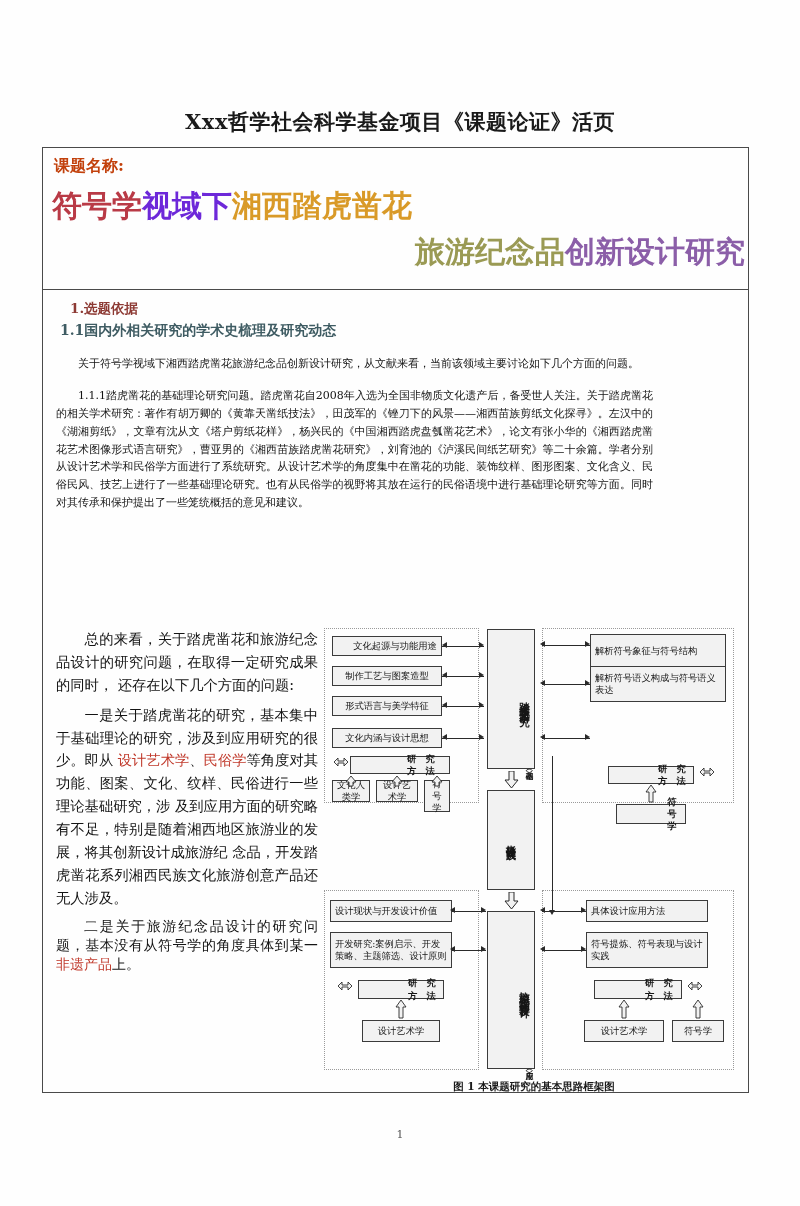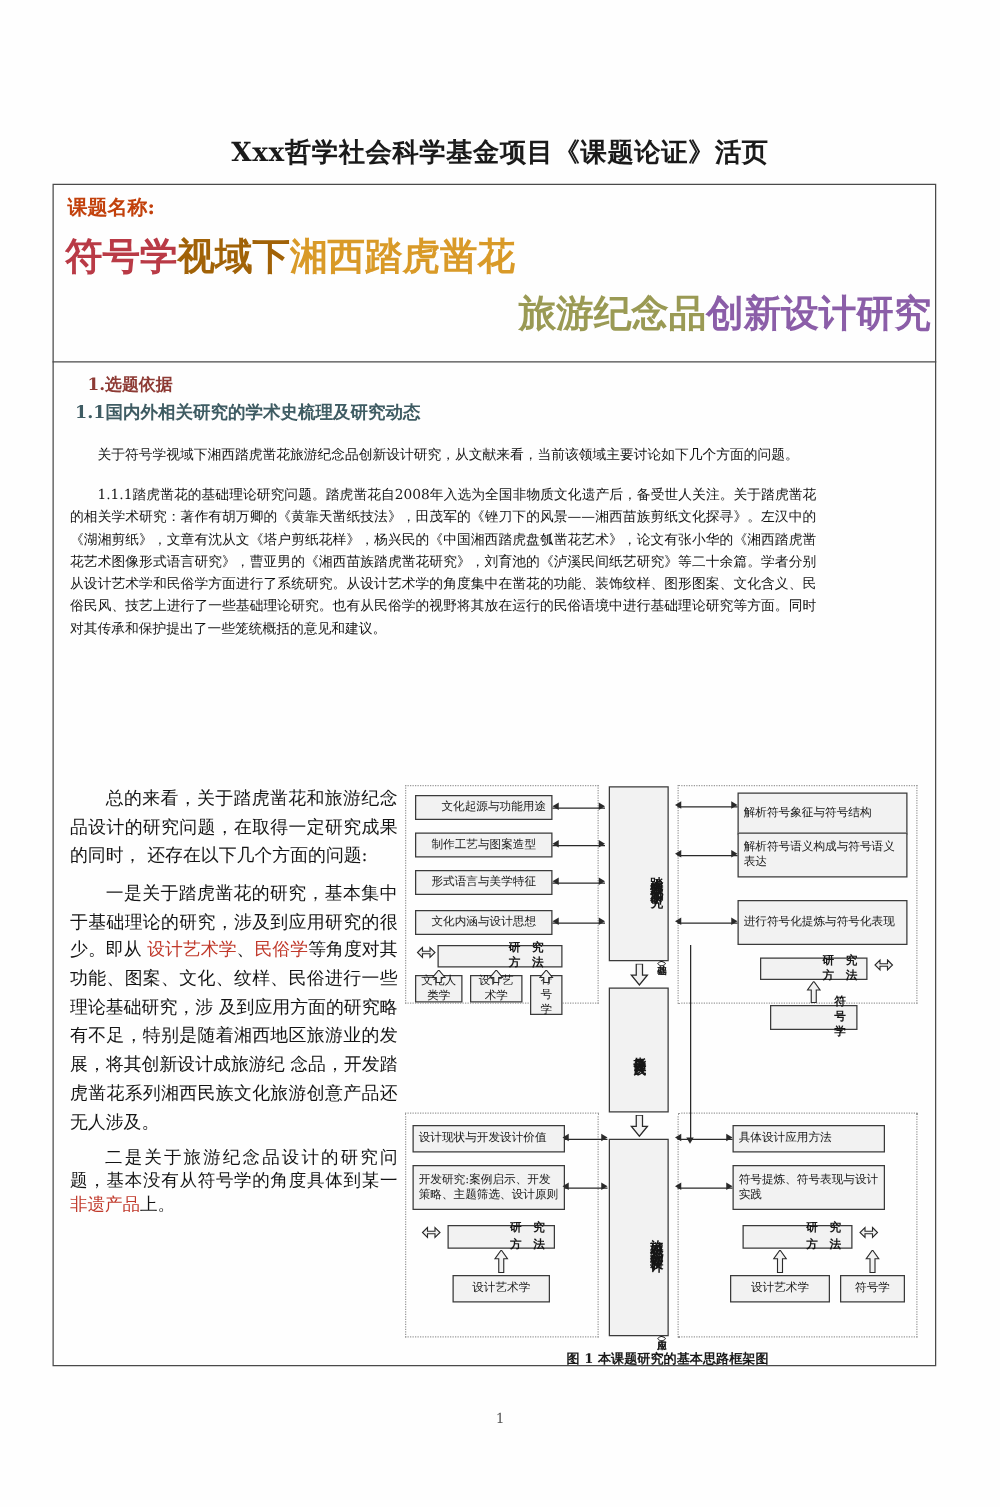--- a/index.html
+++ b/index.html
@@ -60,21 +60,21 @@
   }
   .title-line2 {
     position: absolute;
     right: 4px; top: 88px;
     font-size: 30px;
     font-weight: bold;
     white-space: nowrap;
     line-height: 1.15;
   }
   .t-red    { color: #b93a46; }
-  .t-slate  { color: #a16207; text-align: center; }
+  .t-slate  { color: #6d28d9; text-align: center; }
   .t-orange { color: #d99a28; }
   .t-olive  { color: #9a9a54; }
   .t-purple { color: #8b5ea8; }
 
   
   .body-region {
     position: absolute;
     left: 42px; top: 290px;
     width: 625px; height: 803px;
     padding: 8px 14px 0 14px;
@@ -325,21 +325,20 @@
           </svg>
       </div>
       <div style="position:absolute;left:107px;top:144px;">
         <svg width="12" height="11" viewBox="0 0 12 11">
             <path d="M6 0 L11 6 L8 6 L8 10 L4 10 L4 6 L1 6 Z" fill="#f2f2f2" stroke="#2a2a2a" stroke-width="0.9"></path>
           </svg>
       </div>
 
       <div class="nbox lead" style="left:266px; top:6px;  width:136px; height:34px;">解析符号象征与符号结构</div>
       <div class="nbox lead" style="left:266px; top:38px; width:136px; height:36px;">解析符号语义构成与符号语义表达</div>
-      <div class="nbox lead" style="left:266px; top:92px; width:136px; height:36px;">进行符号化提炼与符号化表现</div>
 
       <div class="aline ah" style="left:218px; top:16.5px; width:48px;"></div>
       <div class="arrow-l" style="left:216px; top:13px;"></div>
       <div class="arrow-r" style="left:261px; top:13px;"></div>
 
       <div class="aline ah" style="left:218px; top:55.5px; width:48px;"></div>
       <div class="arrow-l" style="left:216px; top:52px;"></div>
       <div class="arrow-r" style="left:261px; top:52px;"></div>
 
       <div class="aline ah" style="left:218px; top:109.5px; width:48px;"></div>

